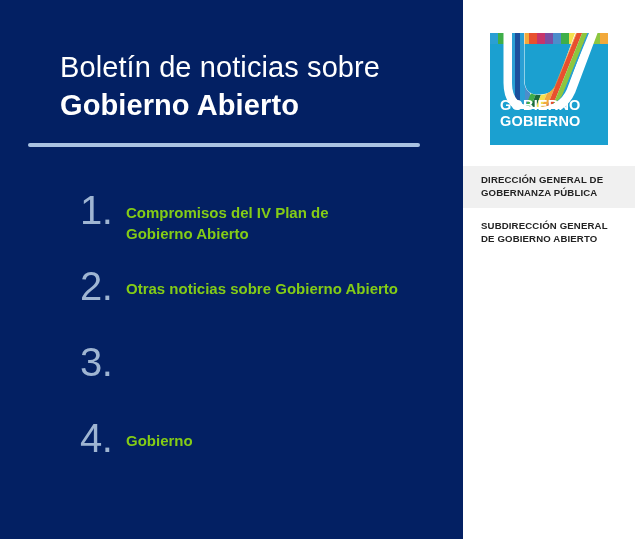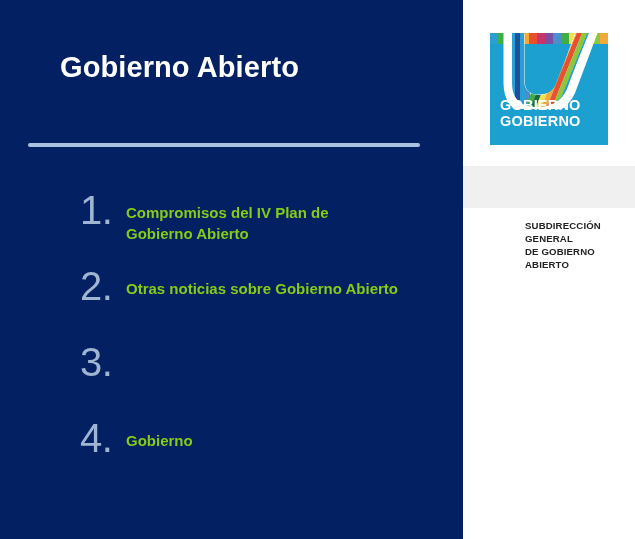--- a/index.html
+++ b/index.html
@@ -162,30 +162,31 @@
     position: absolute;
     left: 18px;
     top: 219px;
     width: 152px;
     color: #232323;
     font-size: 9.6px;
     font-weight: 700;
     line-height: 13px;
     letter-spacing: 0.15px;
   }
-  .caption-secondary span { display: block; margin-left: 44px; }
+  .caption-secondary span { display: block; }
 </style>
 </head>
 <body>
 
 <div id="slide">
 
   <div class="navy-panel">
 
     <div class="title-block">
+      <div class="title-line light">Boletín de noticias sobre</div>
       <div class="title-line bold">Gobierno Abierto</div>
     </div>
 
     <div class="title-rule"></div>
 
     <div class="list">
 
       <div class="list-item">
         <div class="item-num">1.</div>
         <div class="item-text">
@@ -265,20 +266,24 @@
       </svg>
 
       <div class="logo-text">
         <span>GOBIERNO</span>
         <span>GOBIERNO</span>
       </div>
     </div>
 
     <div class="caption-band"></div>
 
+    <div class="caption-primary">
+      <span>DIRECCIÓN GENERAL DE</span>
+      <span>GOBERNANZA PÚBLICA</span>
+    </div>
 
     <div class="caption-secondary">
       <span>SUBDIRECCIÓN GENERAL</span>
       <span>DE GOBIERNO ABIERTO</span>
     </div>
 
   </div>
 </div>
 
 </body></html>

